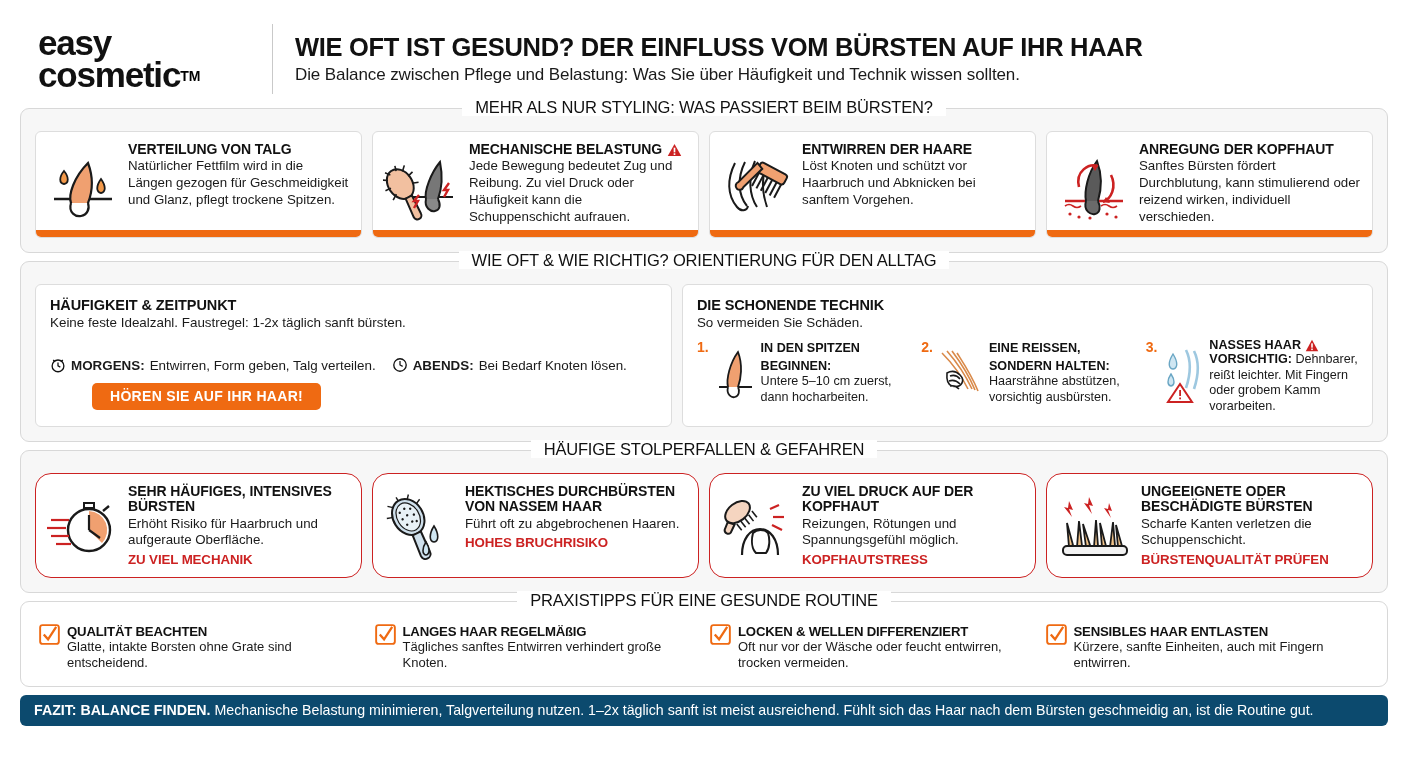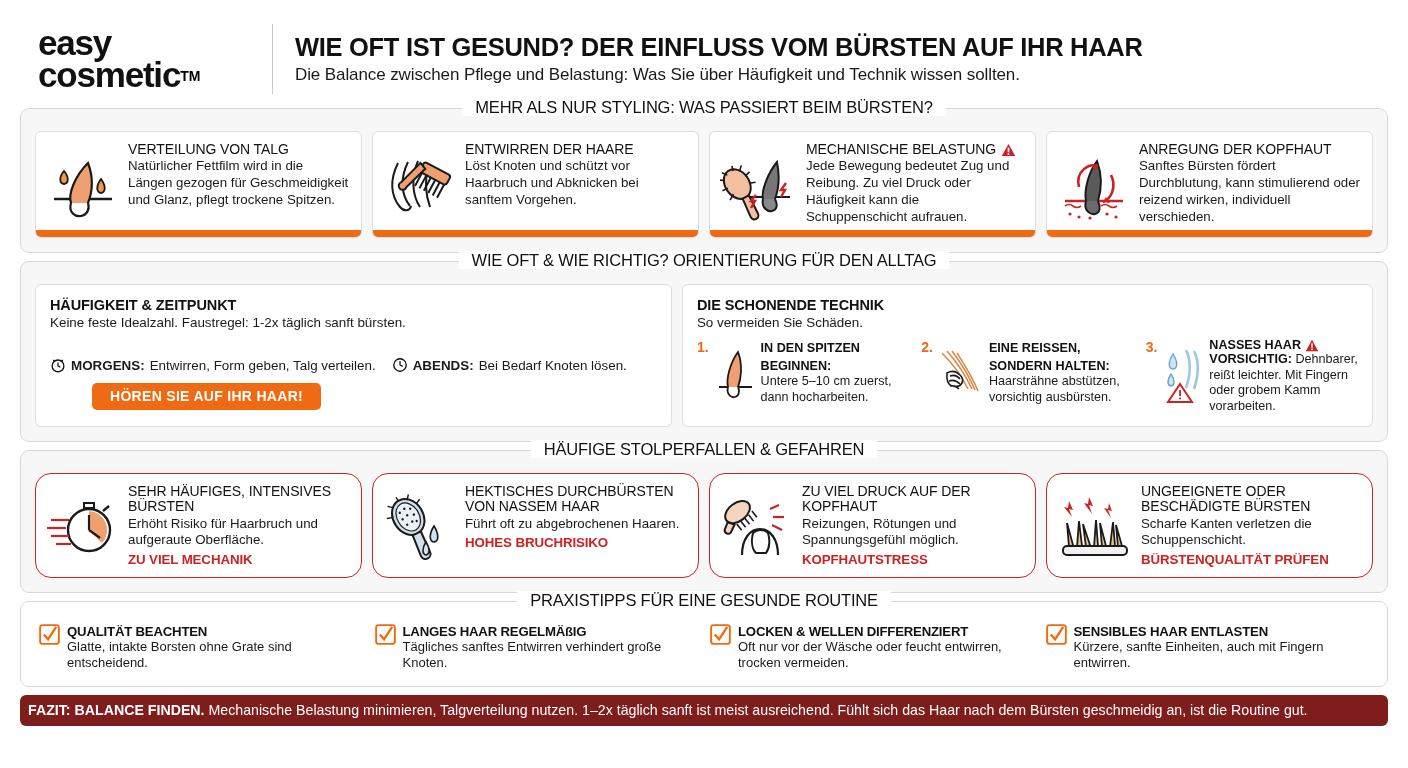--- a/index.html
+++ b/index.html
@@ -47,21 +47,21 @@
     padding: 10px 12px 0 10px;
     display: flex; gap: 8px;
     position: relative; overflow: hidden;
     min-height: 96px;
   }
   .card .accent-bar {
     position: absolute; left: 0; right: 0; bottom: 0; height: 7px; background: #ef6a12;
   }
   .card-icon { flex: 0 0 74px; display: flex; align-items: center; justify-content: center; }
   .card-body { flex: 1; padding-bottom: 12px; }
-  .card-h { font-size: 14px; font-weight: 400; color: #111; letter-spacing: -0.1px; line-height: 1.1; display:flex; align-items:center; gap:5px;}
+  .card-h { font-size: 14px; font-weight: 700; color: #111; letter-spacing: -0.1px; line-height: 1.1; display:flex; align-items:center; gap:5px;}
   .card-p { font-size: 13.3px; color: #1a1a1a; line-height: 1.26; margin-top: 1px; }
 
   
   .panels { display: flex; gap: 10px; }
   .panel { background: #fff; border: 1px solid #ddd; border-radius: 6px; padding: 12px 14px 12px 14px; }
   .panel.left { flex: 0 0 47.6%; }
   .panel.right { flex: 1; }
   .panel-h { font-size: 14.5px; font-weight: 700; color: #111; letter-spacing: -0.1px; }
   .panel-sub { font-size: 13.4px; color: #1a1a1a; margin-top: 2px; }
   .times { display: flex; gap: 16px; align-items: center; margin-top: 27px; flex-wrap: wrap; }
@@ -87,22 +87,22 @@
 
   
   .tips { display: flex; gap: 4px; }
   .tip { flex: 1 1 0; display: flex; gap: 7px; padding: 0 4px; }
   .tip-body { flex: 1; }
   .tip-h { font-size: 13.2px; font-weight: 700; color: #111; letter-spacing: -0.2px; }
   .tip-p { font-size: 13px; color: #1a1a1a; line-height: 1.25; margin-top: 0px; }
 
   
   .footer {
-    margin: 6px 20px 0 20px; background: #7f1d1d; color: #fff;
-    border-radius: 6px; padding: 7px 8px 8px; font-size: 14.2px;
+    margin: 6px 20px 0 20px; background: #0c4a6e; color: #fff;
+    border-radius: 6px; padding: 7px 14px 8px; font-size: 14.2px;
     white-space: nowrap; overflow: hidden;
   }
   .footer b { font-weight: 700; }
   svg { display: block; }
 </style>
 </head>
 <body>
 
 <div class="page">
 
@@ -131,52 +131,20 @@
             <path d="M42 42 H64" stroke="#1a1a1a" stroke-width="2.4"></path>
             <path d="M16 14 C21 20 21 26 16 27 C11 26 11 20 16 14Z" fill="#f2994a" stroke="#1a1a1a" stroke-width="1.8"></path>
             <path d="M53 22 C58 29 58 35 53 36 C48 35 48 29 53 22Z" fill="#f2994a" stroke="#1a1a1a" stroke-width="1.8"></path>
           </svg>
         </div>
         <div class="card-body">
           <div class="card-h">
               <span>VERTEILUNG VON TALG</span>
             </div>
           <div class="card-p">Natürlicher Fettfilm wird in die Längen gezogen für Geschmeidigkeit und Glanz, pflegt trockene Spitzen.</div>
-        </div>
-        <div class="accent-bar"></div>
-      </div>
-
-      <div class="card">
-        <div class="card-icon">
-          <svg width="72" height="66" viewBox="0 0 72 66">
-            <g fill="none" stroke="#1a1a1a" stroke-width="2">
-              <path d="M14 6 C6 22 6 38 16 50 C20 55 26 54 27 49"></path>
-              <path d="M24 5 C16 21 17 38 26 49"></path>
-              <path d="M34 4 C27 20 28 38 36 50"></path>
-              <path d="M45 7 C41 20 41 36 46 50"></path>
-            </g>
-            <g transform="rotate(28 44 28)">
-              <rect x="30" y="9" width="30" height="11" rx="3" fill="#f0a070" stroke="#1a1a1a" stroke-width="2"></rect>
-              <g stroke="#1a1a1a" stroke-width="2">
-                <path d="M33 20 v15"></path>
-                  <path d="M38 20 v15"></path>
-                  <path d="M43 20 v15"></path>
-                <path d="M48 20 v15"></path>
-                  <path d="M53 20 v15"></path>
-                  <path d="M58 20 v15"></path>
-              </g>
-              <path d="M27 12 l-8 26 a4 4 0 1 0 7 2 l8 -25Z" fill="#f0a070" stroke="#1a1a1a" stroke-width="2"></path>
-            </g>
-          </svg>
-        </div>
-        <div class="card-body">
-          <div class="card-h">
-              <span>ENTWIRREN DER HAARE</span>
-            </div>
-          <div class="card-p">Löst Knoten und schützt vor Haarbruch und Abknicken bei sanftem Vorgehen.</div>
         </div>
         <div class="accent-bar"></div>
       </div>
 
       <div class="card">
         <div class="card-icon">
           <svg width="78" height="66" viewBox="0 0 78 66">
             <g transform="rotate(-35 34 30)">
               <ellipse cx="22" cy="18" rx="12" ry="16" fill="#f2c0a0" stroke="#1a1a1a" stroke-width="2"></ellipse>
               <path d="M18 33 l-4 20 a4 4 0 0 0 8 1 l3 -20Z" fill="#f2c0a0" stroke="#1a1a1a" stroke-width="2"></path>
@@ -202,20 +170,52 @@
         <div class="card-body">
           <div class="card-h">
             <span>MECHANISCHE BELASTUNG</span>
             <svg width="15" height="14" viewBox="0 0 16 15">
                 <path d="M8 1 L15.2 14 L0.8 14Z" fill="#cc2222"></path>
                 <rect x="7.1" y="5" width="1.8" height="5" fill="#fff"></rect>
                 <rect x="7.1" y="11" width="1.8" height="1.8" fill="#fff"></rect>
               </svg>
           </div>
           <div class="card-p">Jede Bewegung bedeutet Zug und Reibung. Zu viel Druck oder Häufigkeit kann die Schuppenschicht aufrauen.</div>
+        </div>
+        <div class="accent-bar"></div>
+      </div>
+
+      <div class="card">
+        <div class="card-icon">
+          <svg width="72" height="66" viewBox="0 0 72 66">
+            <g fill="none" stroke="#1a1a1a" stroke-width="2">
+              <path d="M14 6 C6 22 6 38 16 50 C20 55 26 54 27 49"></path>
+              <path d="M24 5 C16 21 17 38 26 49"></path>
+              <path d="M34 4 C27 20 28 38 36 50"></path>
+              <path d="M45 7 C41 20 41 36 46 50"></path>
+            </g>
+            <g transform="rotate(28 44 28)">
+              <rect x="30" y="9" width="30" height="11" rx="3" fill="#f0a070" stroke="#1a1a1a" stroke-width="2"></rect>
+              <g stroke="#1a1a1a" stroke-width="2">
+                <path d="M33 20 v15"></path>
+                  <path d="M38 20 v15"></path>
+                  <path d="M43 20 v15"></path>
+                <path d="M48 20 v15"></path>
+                  <path d="M53 20 v15"></path>
+                  <path d="M58 20 v15"></path>
+              </g>
+              <path d="M27 12 l-8 26 a4 4 0 1 0 7 2 l8 -25Z" fill="#f0a070" stroke="#1a1a1a" stroke-width="2"></path>
+            </g>
+          </svg>
+        </div>
+        <div class="card-body">
+          <div class="card-h">
+              <span>ENTWIRREN DER HAARE</span>
+            </div>
+          <div class="card-p">Löst Knoten und schützt vor Haarbruch und Abknicken bei sanftem Vorgehen.</div>
         </div>
         <div class="accent-bar"></div>
       </div>
 
       <div class="card">
         <div class="card-icon">
           <svg width="74" height="66" viewBox="0 0 74 66">
             <path d="M40 4 C46 20 44 34 41 44 C39 50 31 50 29 44 C27 34 31 16 40 4Z" fill="#5a5a5a" stroke="#1a1a1a" stroke-width="2"></path>
             <path d="M29 44 C26 54 34 58 38 57 C43 56 44 50 41 44" fill="#6a6a6a" stroke="#1a1a1a" stroke-width="2"></path>
             <path d="M8 44 H28" stroke="#cc2222" stroke-width="2.4" fill="none"></path>

